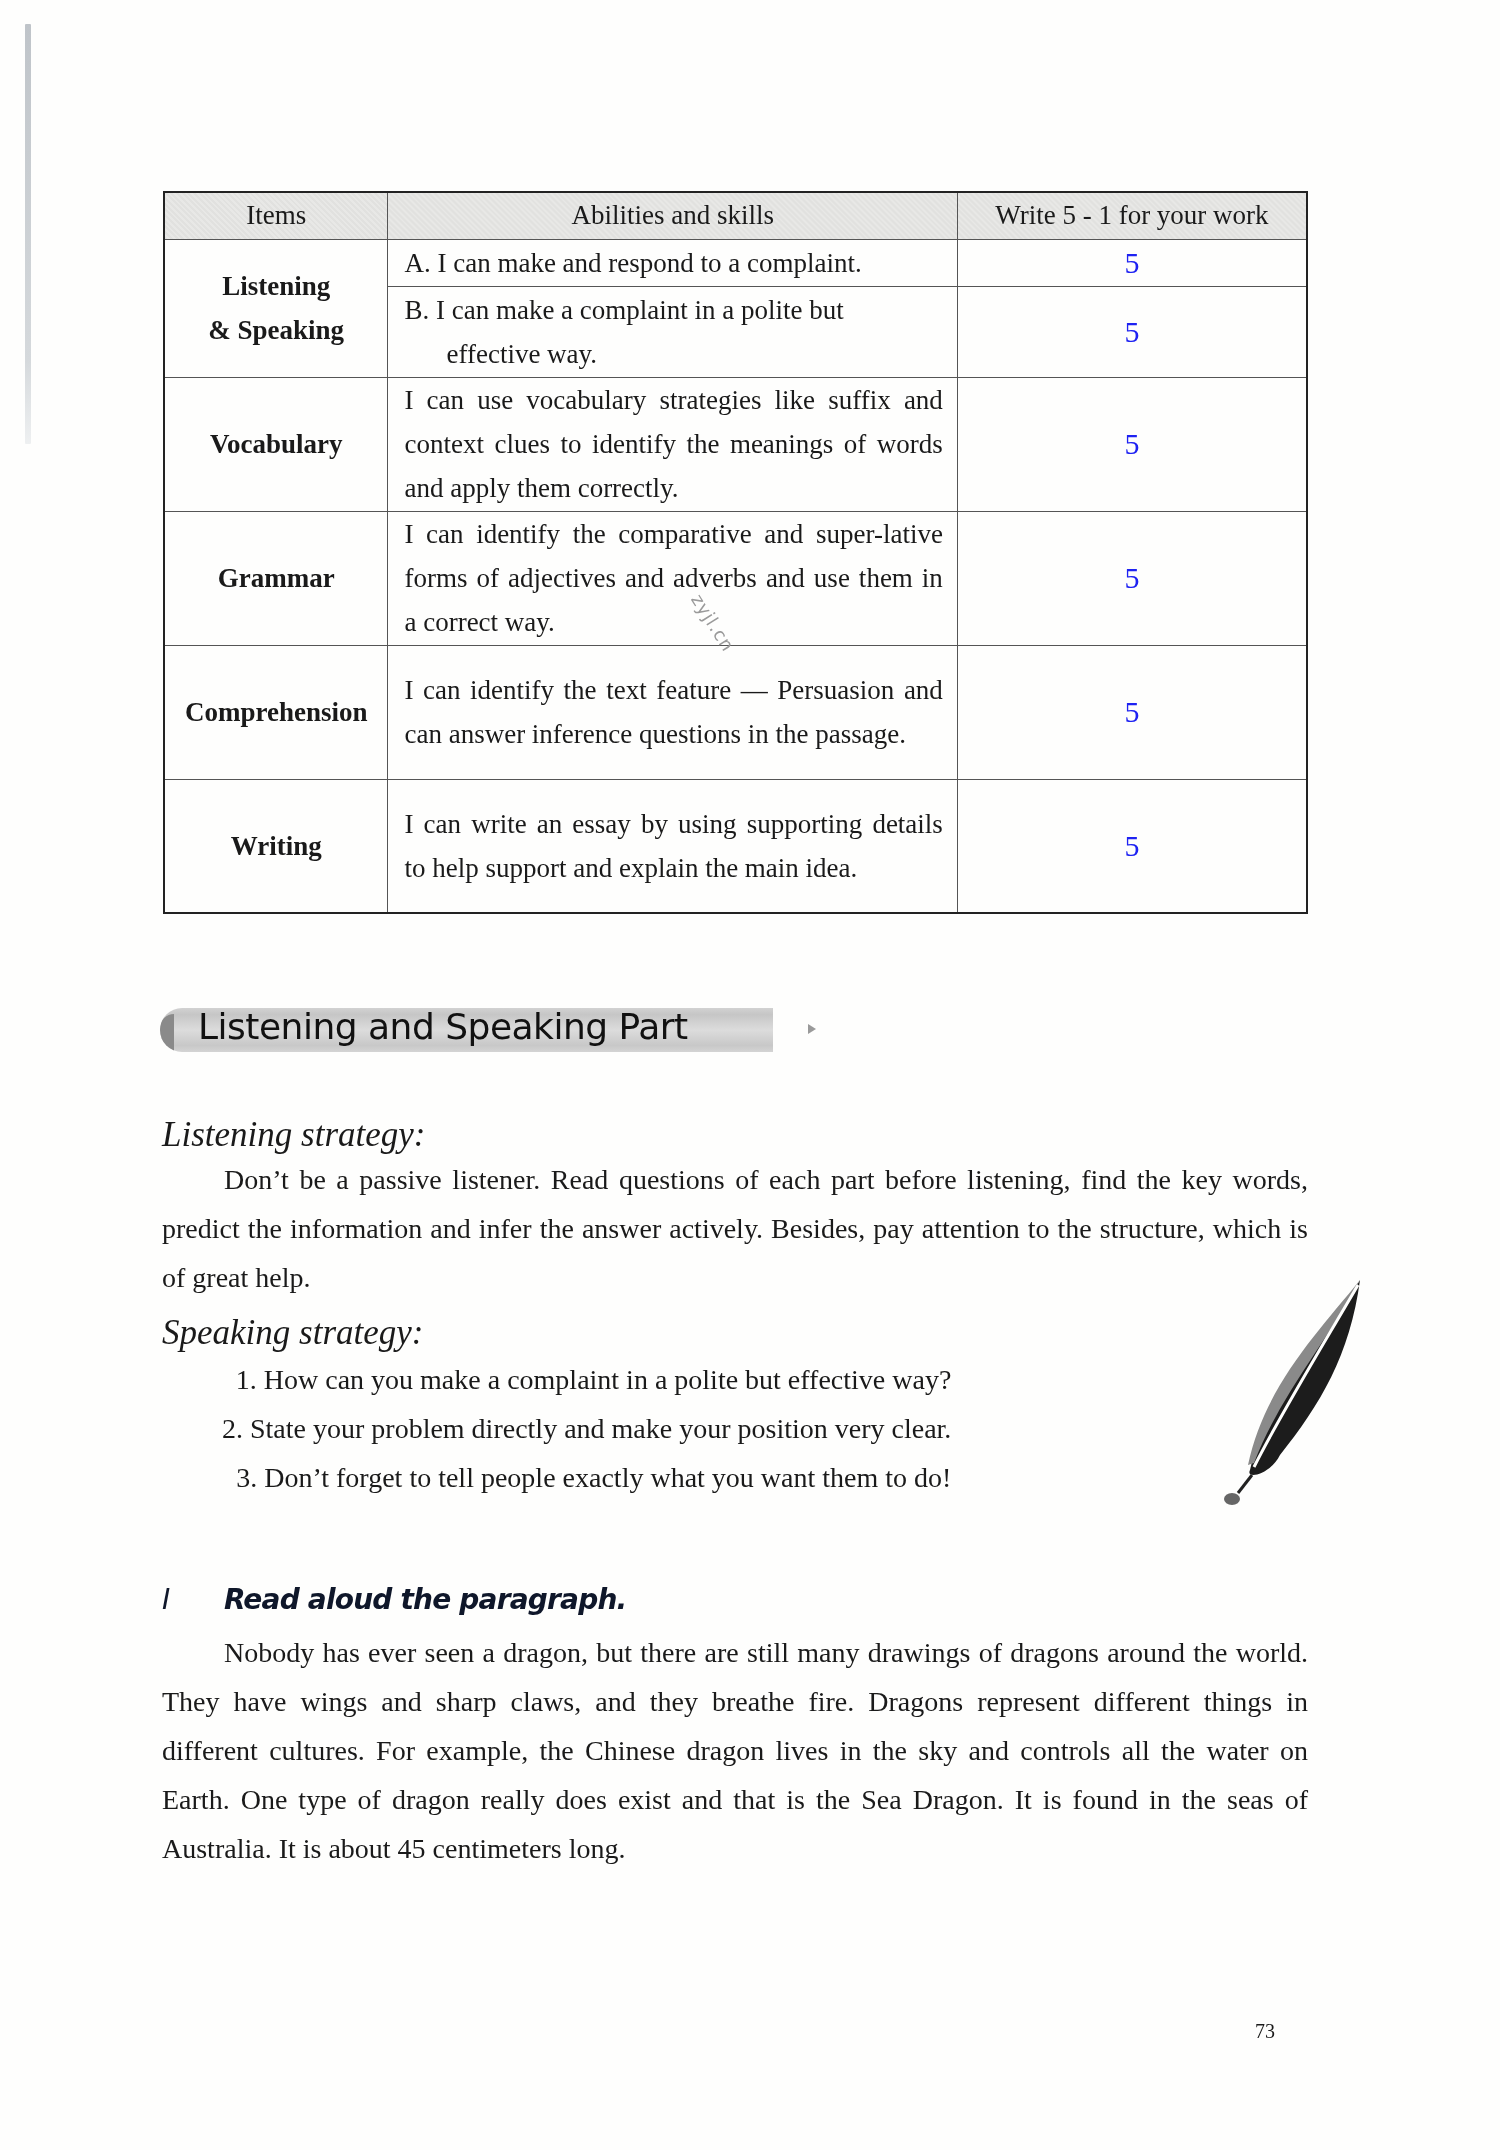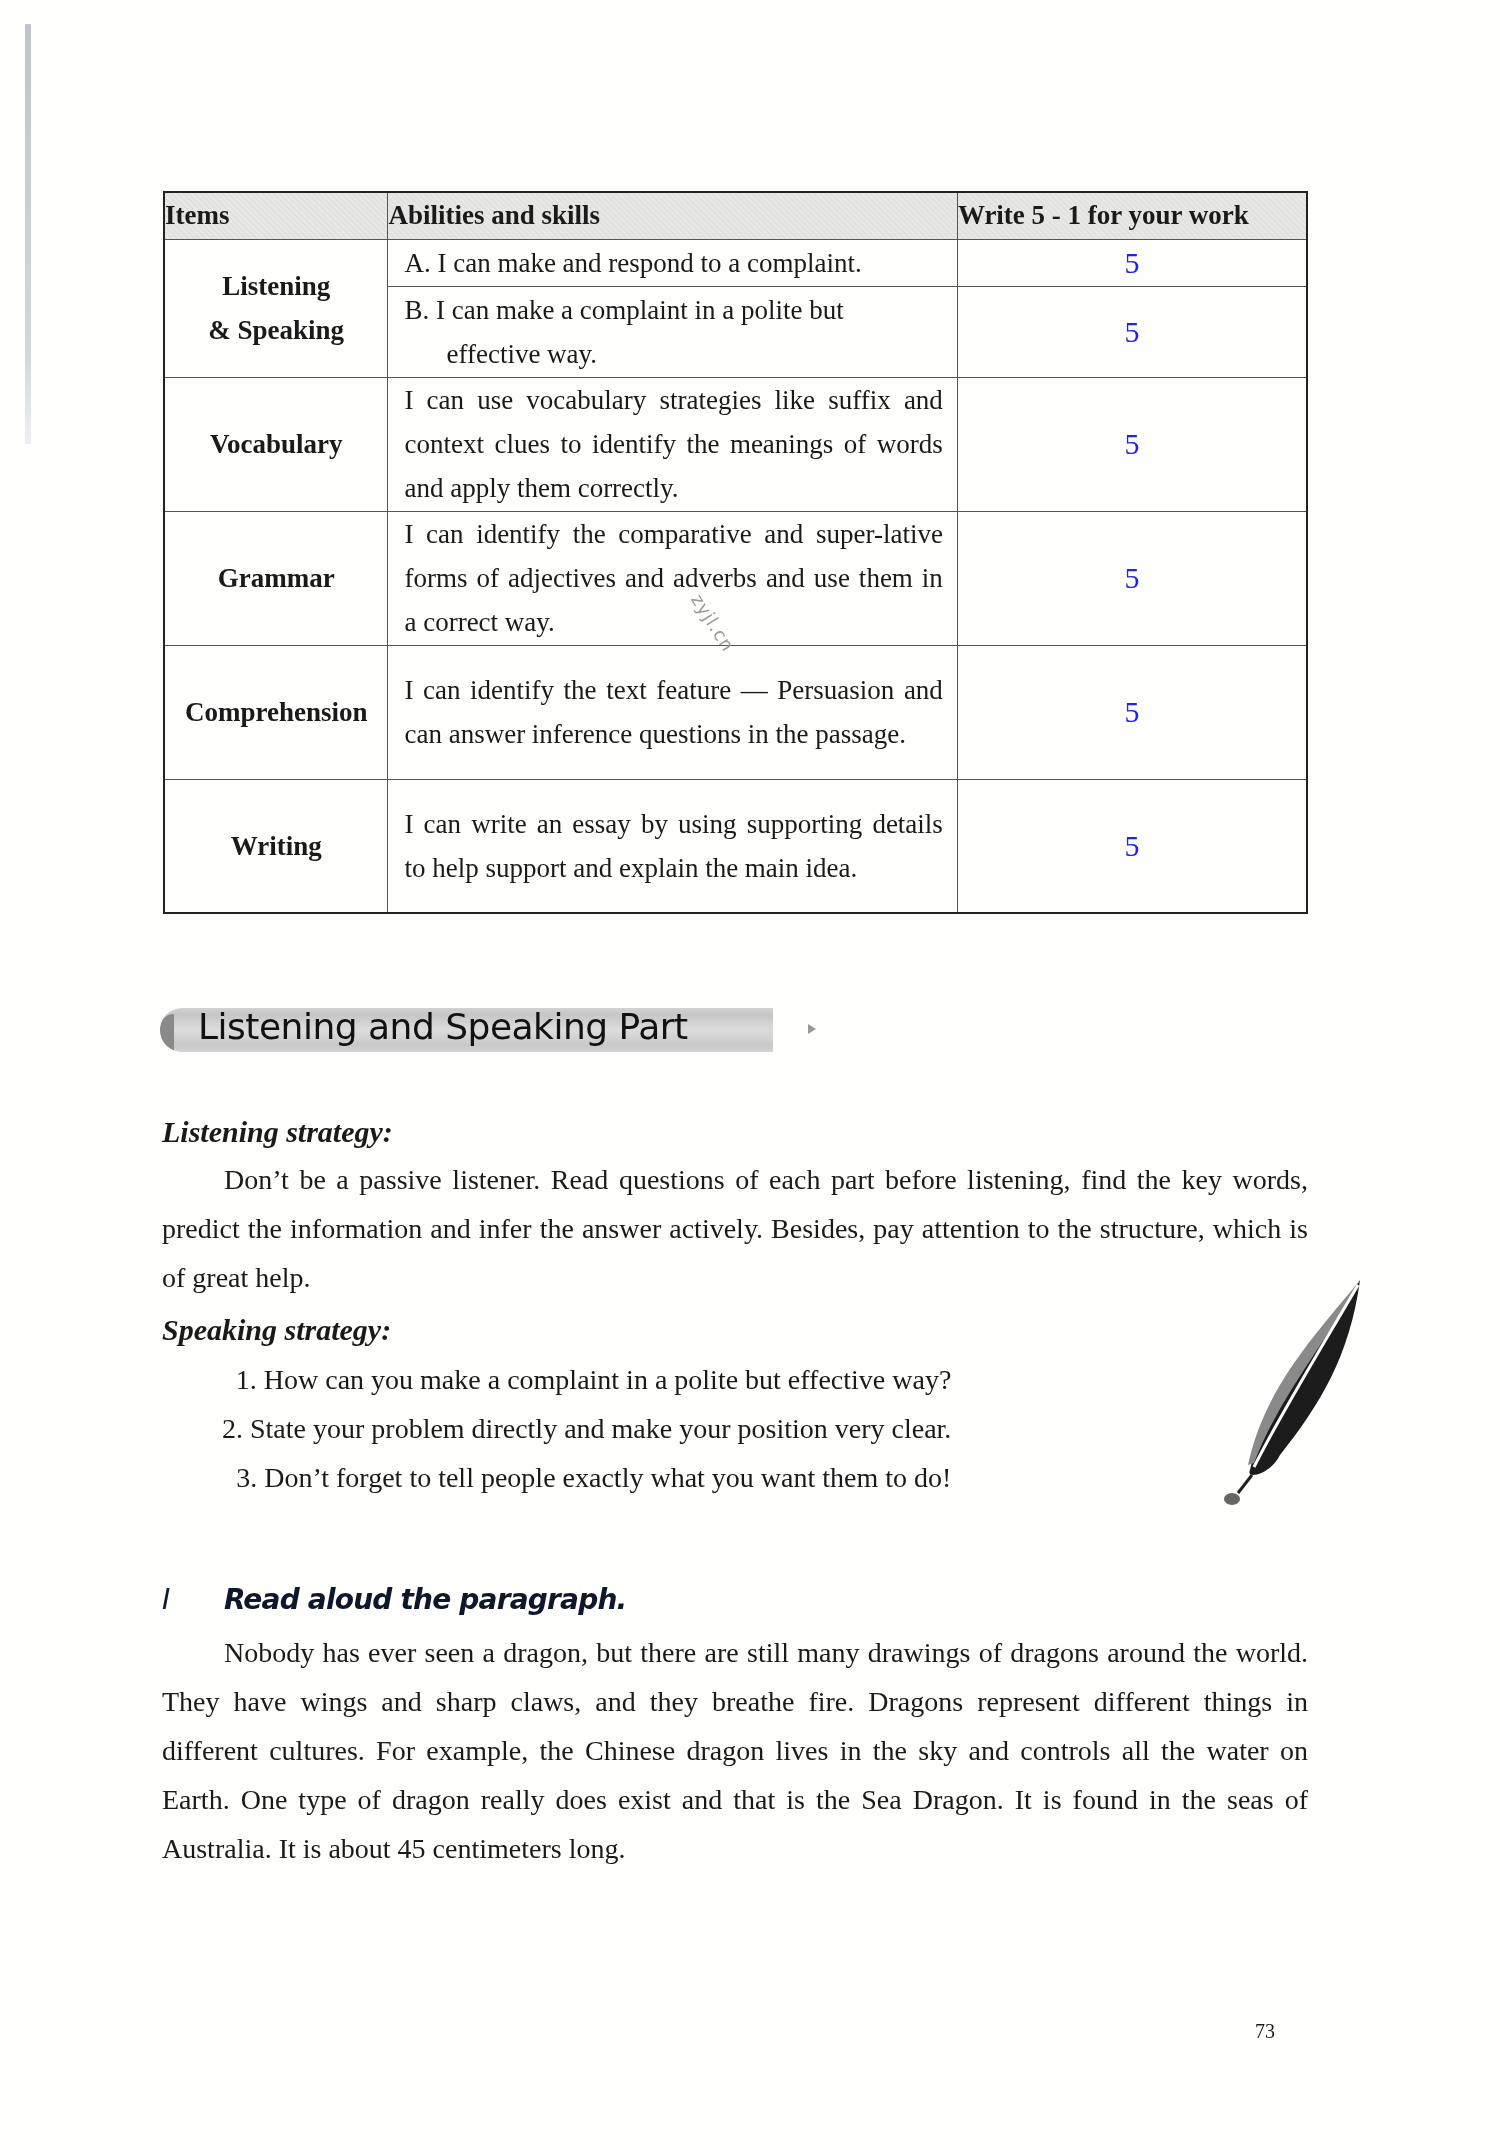--- a/index.html
+++ b/index.html
@@ -22,21 +22,21 @@
     border: 2.5px solid #222;
     font-size: 27px;
   }
   .eval-table th, .eval-table td {
     border: 1px solid #555;
     padding: 0;
     vertical-align: middle;
   }
   .eval-table thead tr { height: 47px; }
   .eval-table th {
-    font-weight: bold; font-size: 27px; text-align: left;
+    font-weight: normal; font-size: 27px; text-align: center;
     background: #e8e8e6;
     background-image: repeating-linear-gradient(45deg, rgba(0,0,0,0.03) 0 2px, transparent 2px 4px);
   }
   .col-items { width: 224px; }
   .col-abilities { width: 570px; }
   .col-score { width: 350px; }
   .item-cell { text-align: center; font-weight: bold; line-height: 44px; }
   .ability-cell {
     text-align: justify; text-align-last: left;
     padding: 0 14px 0 16px !important;
@@ -73,21 +73,21 @@
     font-size: 36px; color: #111; white-space: nowrap; letter-spacing: -0.5px;
   }
   .banner-arrow {
     position: absolute; left: 808px; top: 1024px; width: 0; height: 0;
     border-top: 5px solid transparent; border-bottom: 5px solid transparent;
     border-left: 8px solid #9a9a9a;
   }
 
   .sub-heading {
     position: absolute; left: 162px;
-    font-style: italic; font-weight: bold; font-size: 30px;
+    font-style: italic; font-weight: normal; font-size: 35px;
   }
   .body-text {
     position: absolute; left: 162px; width: 1146px;
     font-size: 28px; line-height: 49px; text-align: justify;
   }
   .body-text .indent { display: inline-block; width: 62px; }
   .strategy-list {
     position: absolute; left: 222px; top: 1355px; margin: 0; padding: 0;
     list-style: none; font-size: 28px; line-height: 49px; text-align: right;
   }

